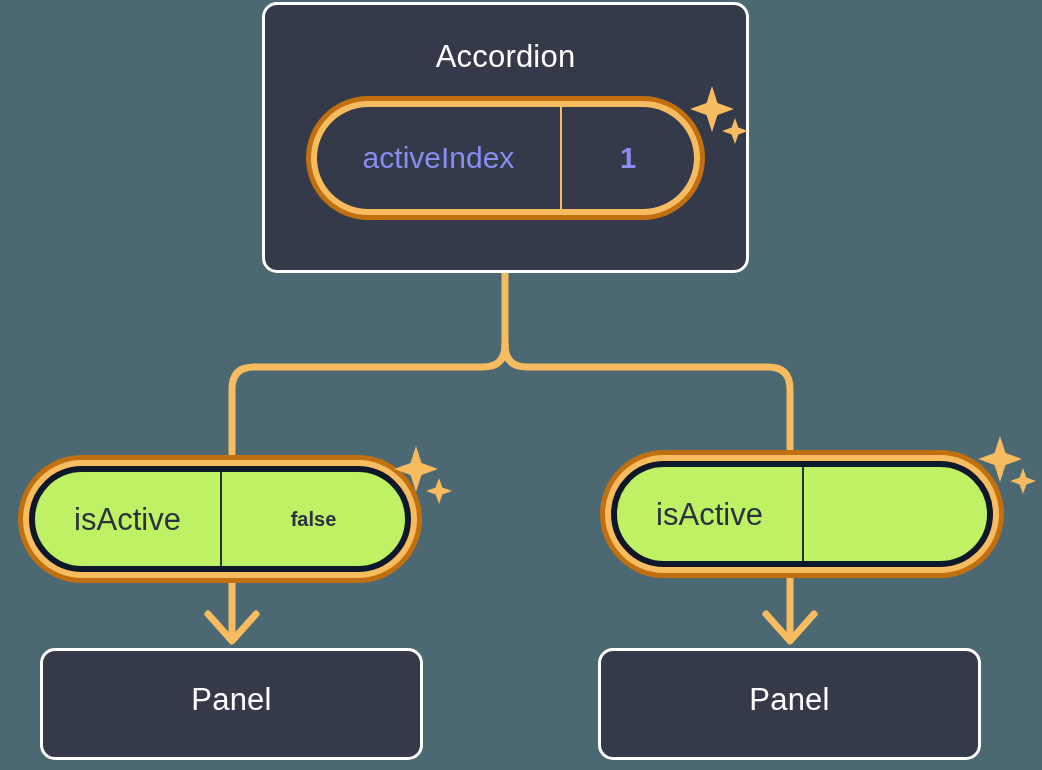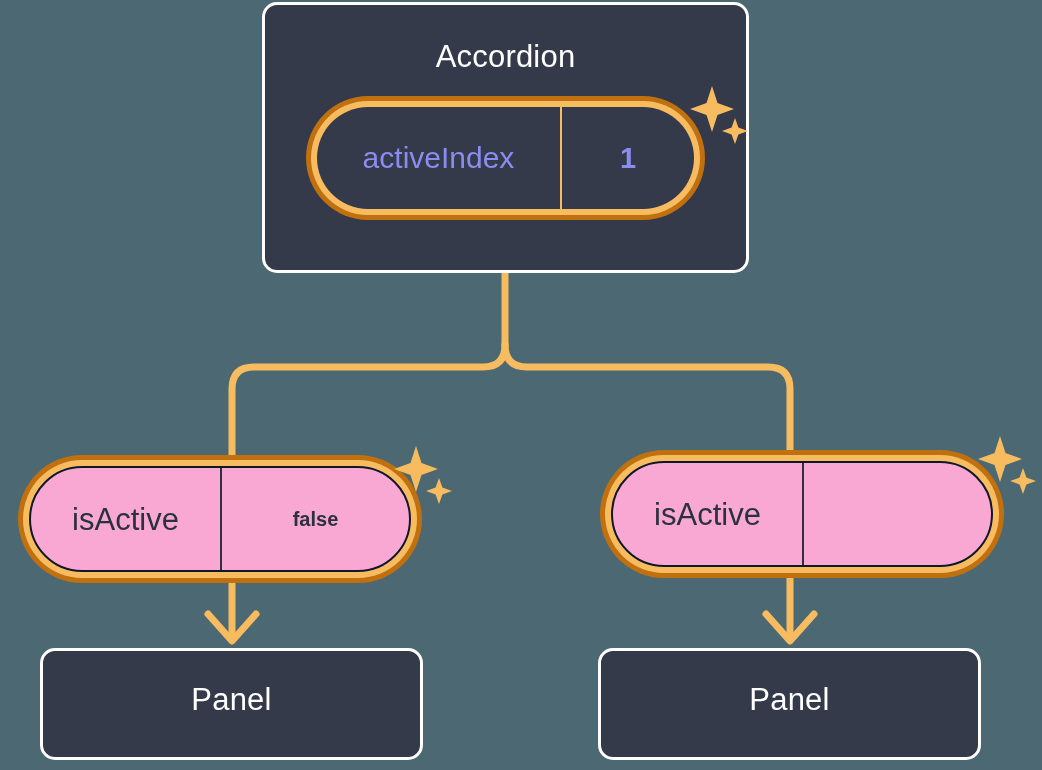--- a/index.html
+++ b/index.html
@@ -129,22 +129,22 @@
 
   
   .prop-pill {
     width: 404px;
     height: 128px;
   }
   #prop-pill-left  { left: 18px;  top: 455px; }
   #prop-pill-right { left: 600px; top: 450px; }
 
   .prop-pill .pill-inner {
-    background: #f9a8d4;
-    border: 2px solid #0f172a;
+    background: #bef264;
+    border: 6px solid #0f172a;
   }
   .prop-pill .pill-key {
     flex: 0 0 50%;
     color: #2b3140;
     font-size: 31px;
     font-weight: 400;
     border-right: 2px solid #2b3140;
   }
   .prop-pill .pill-val {
     flex: 1 1 auto;

